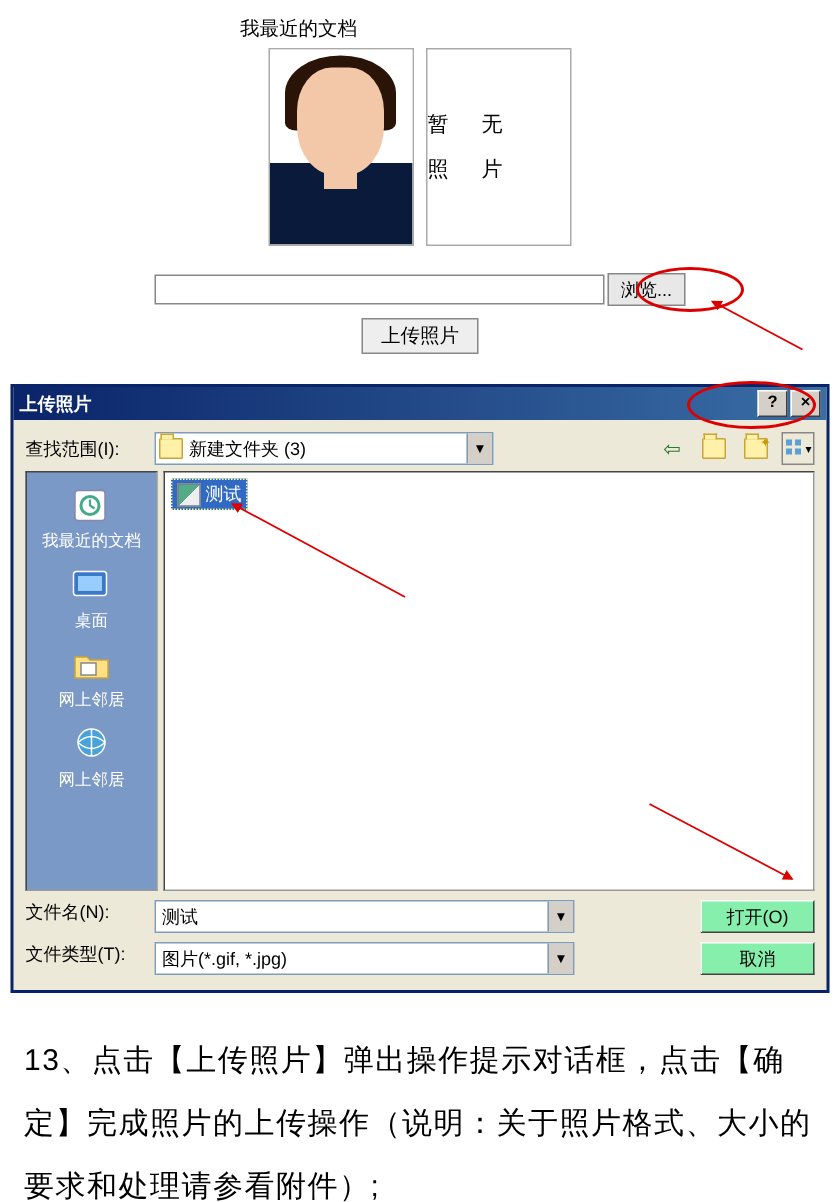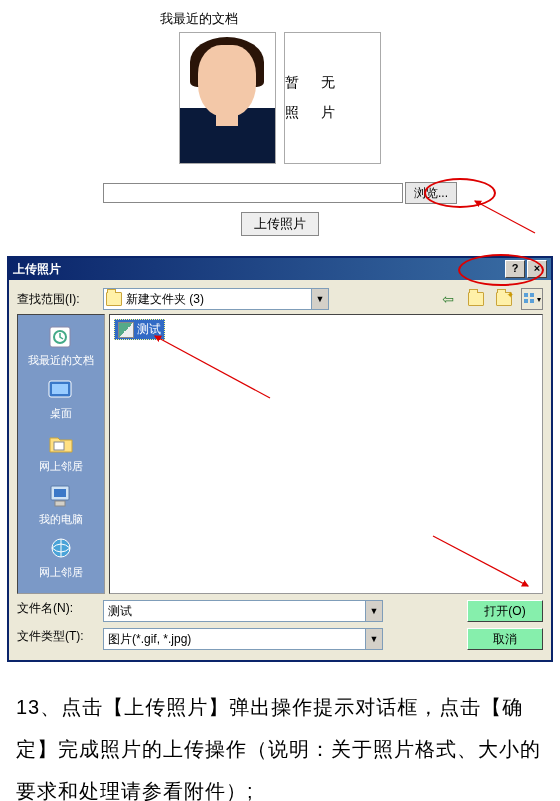--- a/index.html
+++ b/index.html
@@ -427,30 +427,20 @@
           <svg width="30" height="26">
               <path d="M4 8 L4 22 L26 22 L26 10 L14 10 L12 8 Z" fill="#ffe082" stroke="#caa43a"></path>
               <rect x="8" y="12" width="10" height="8" fill="#fff" stroke="#888"></rect>
             </svg>
         </div>
         <span>网上邻居</span>
       </div>
       <div class="place">
         <div class="place-icon">
           <svg width="30" height="26">
-              <rect x="5" y="3" width="18" height="14" rx="1" fill="#cfe3f5" stroke="#5a7aa8"></rect>
-              <rect x="8" y="6" width="12" height="8" fill="#3a78c8"></rect>
-              <rect x="9" y="18" width="10" height="5" fill="#d4d0c8" stroke="#888"></rect>
-            </svg>
-        </div>
-        <span>我的电脑</span>
-      </div>
-      <div class="place">
-        <div class="place-icon">
-          <svg width="30" height="26">
               <circle cx="15" cy="12" r="9" fill="#4aa3d8" stroke="#fff"></circle>
               <path d="M6 12 Q15 4 24 12 M6 12 Q15 20 24 12 M15 3 L15 21" stroke="#fff" stroke-width="1" fill="none"></path>
             </svg>
         </div>
         <span>网上邻居</span>
       </div>
     </div>
 
     <div class="file-list">
       <div class="file-item selected">

